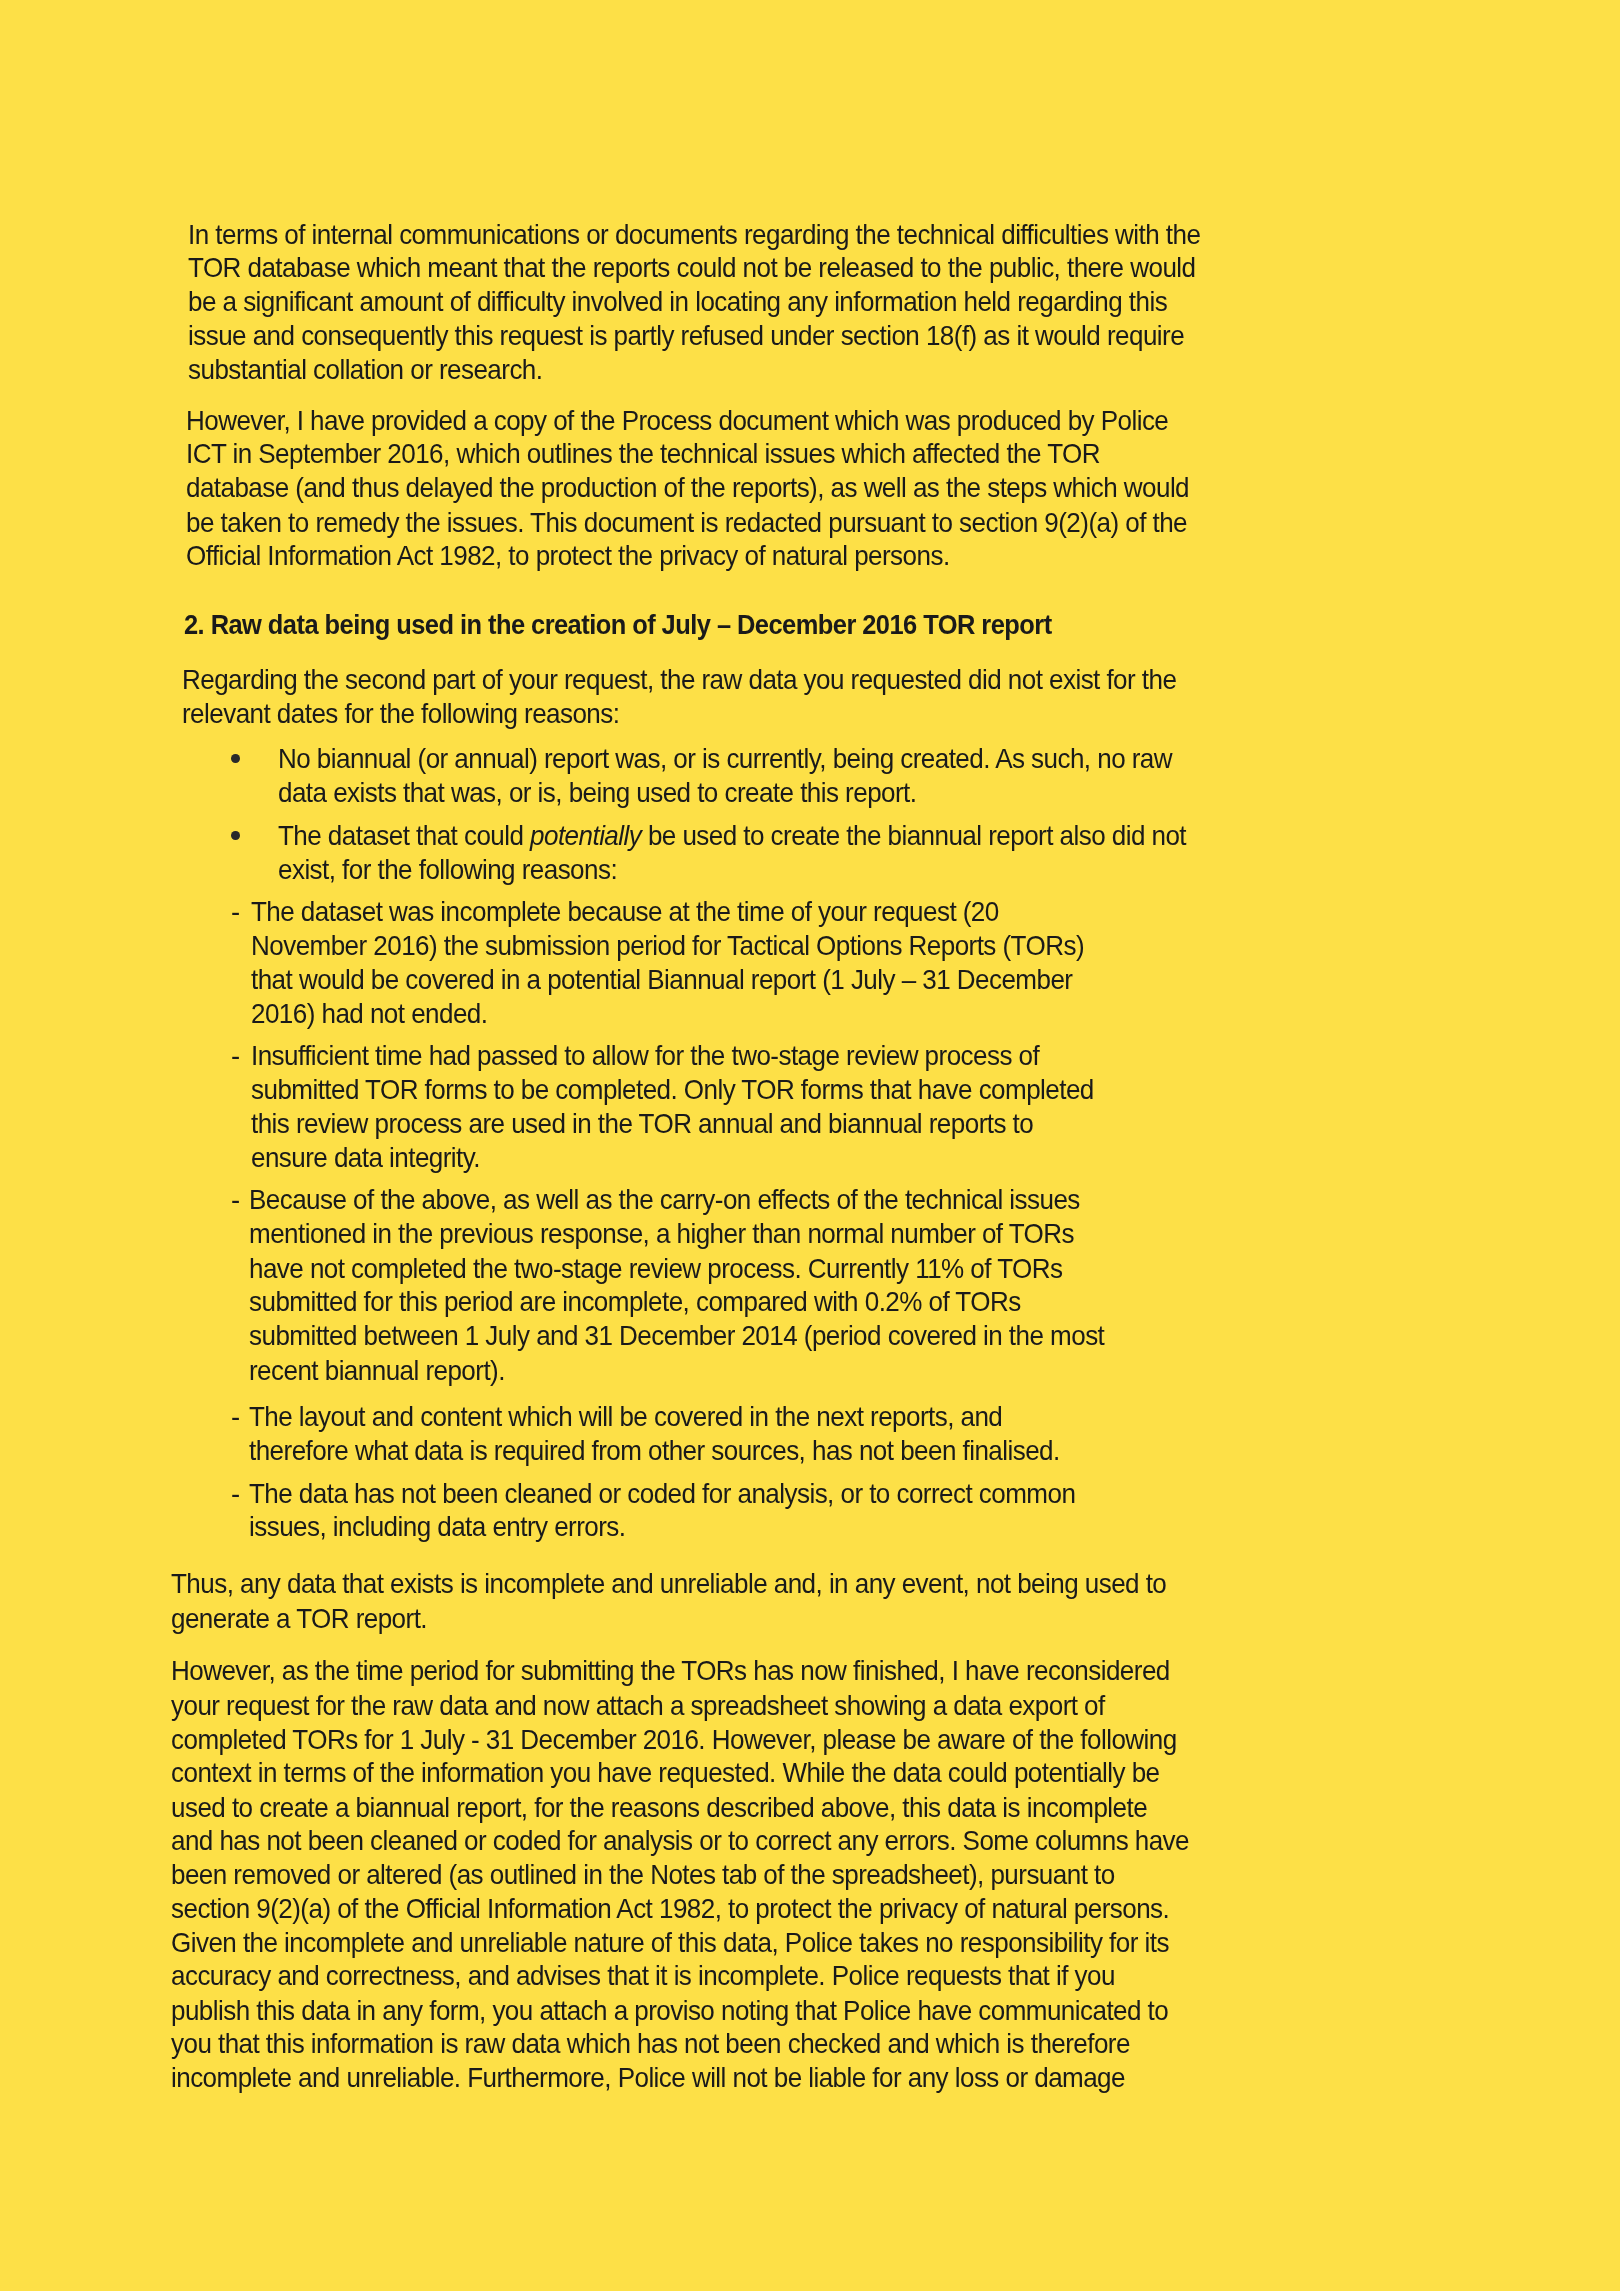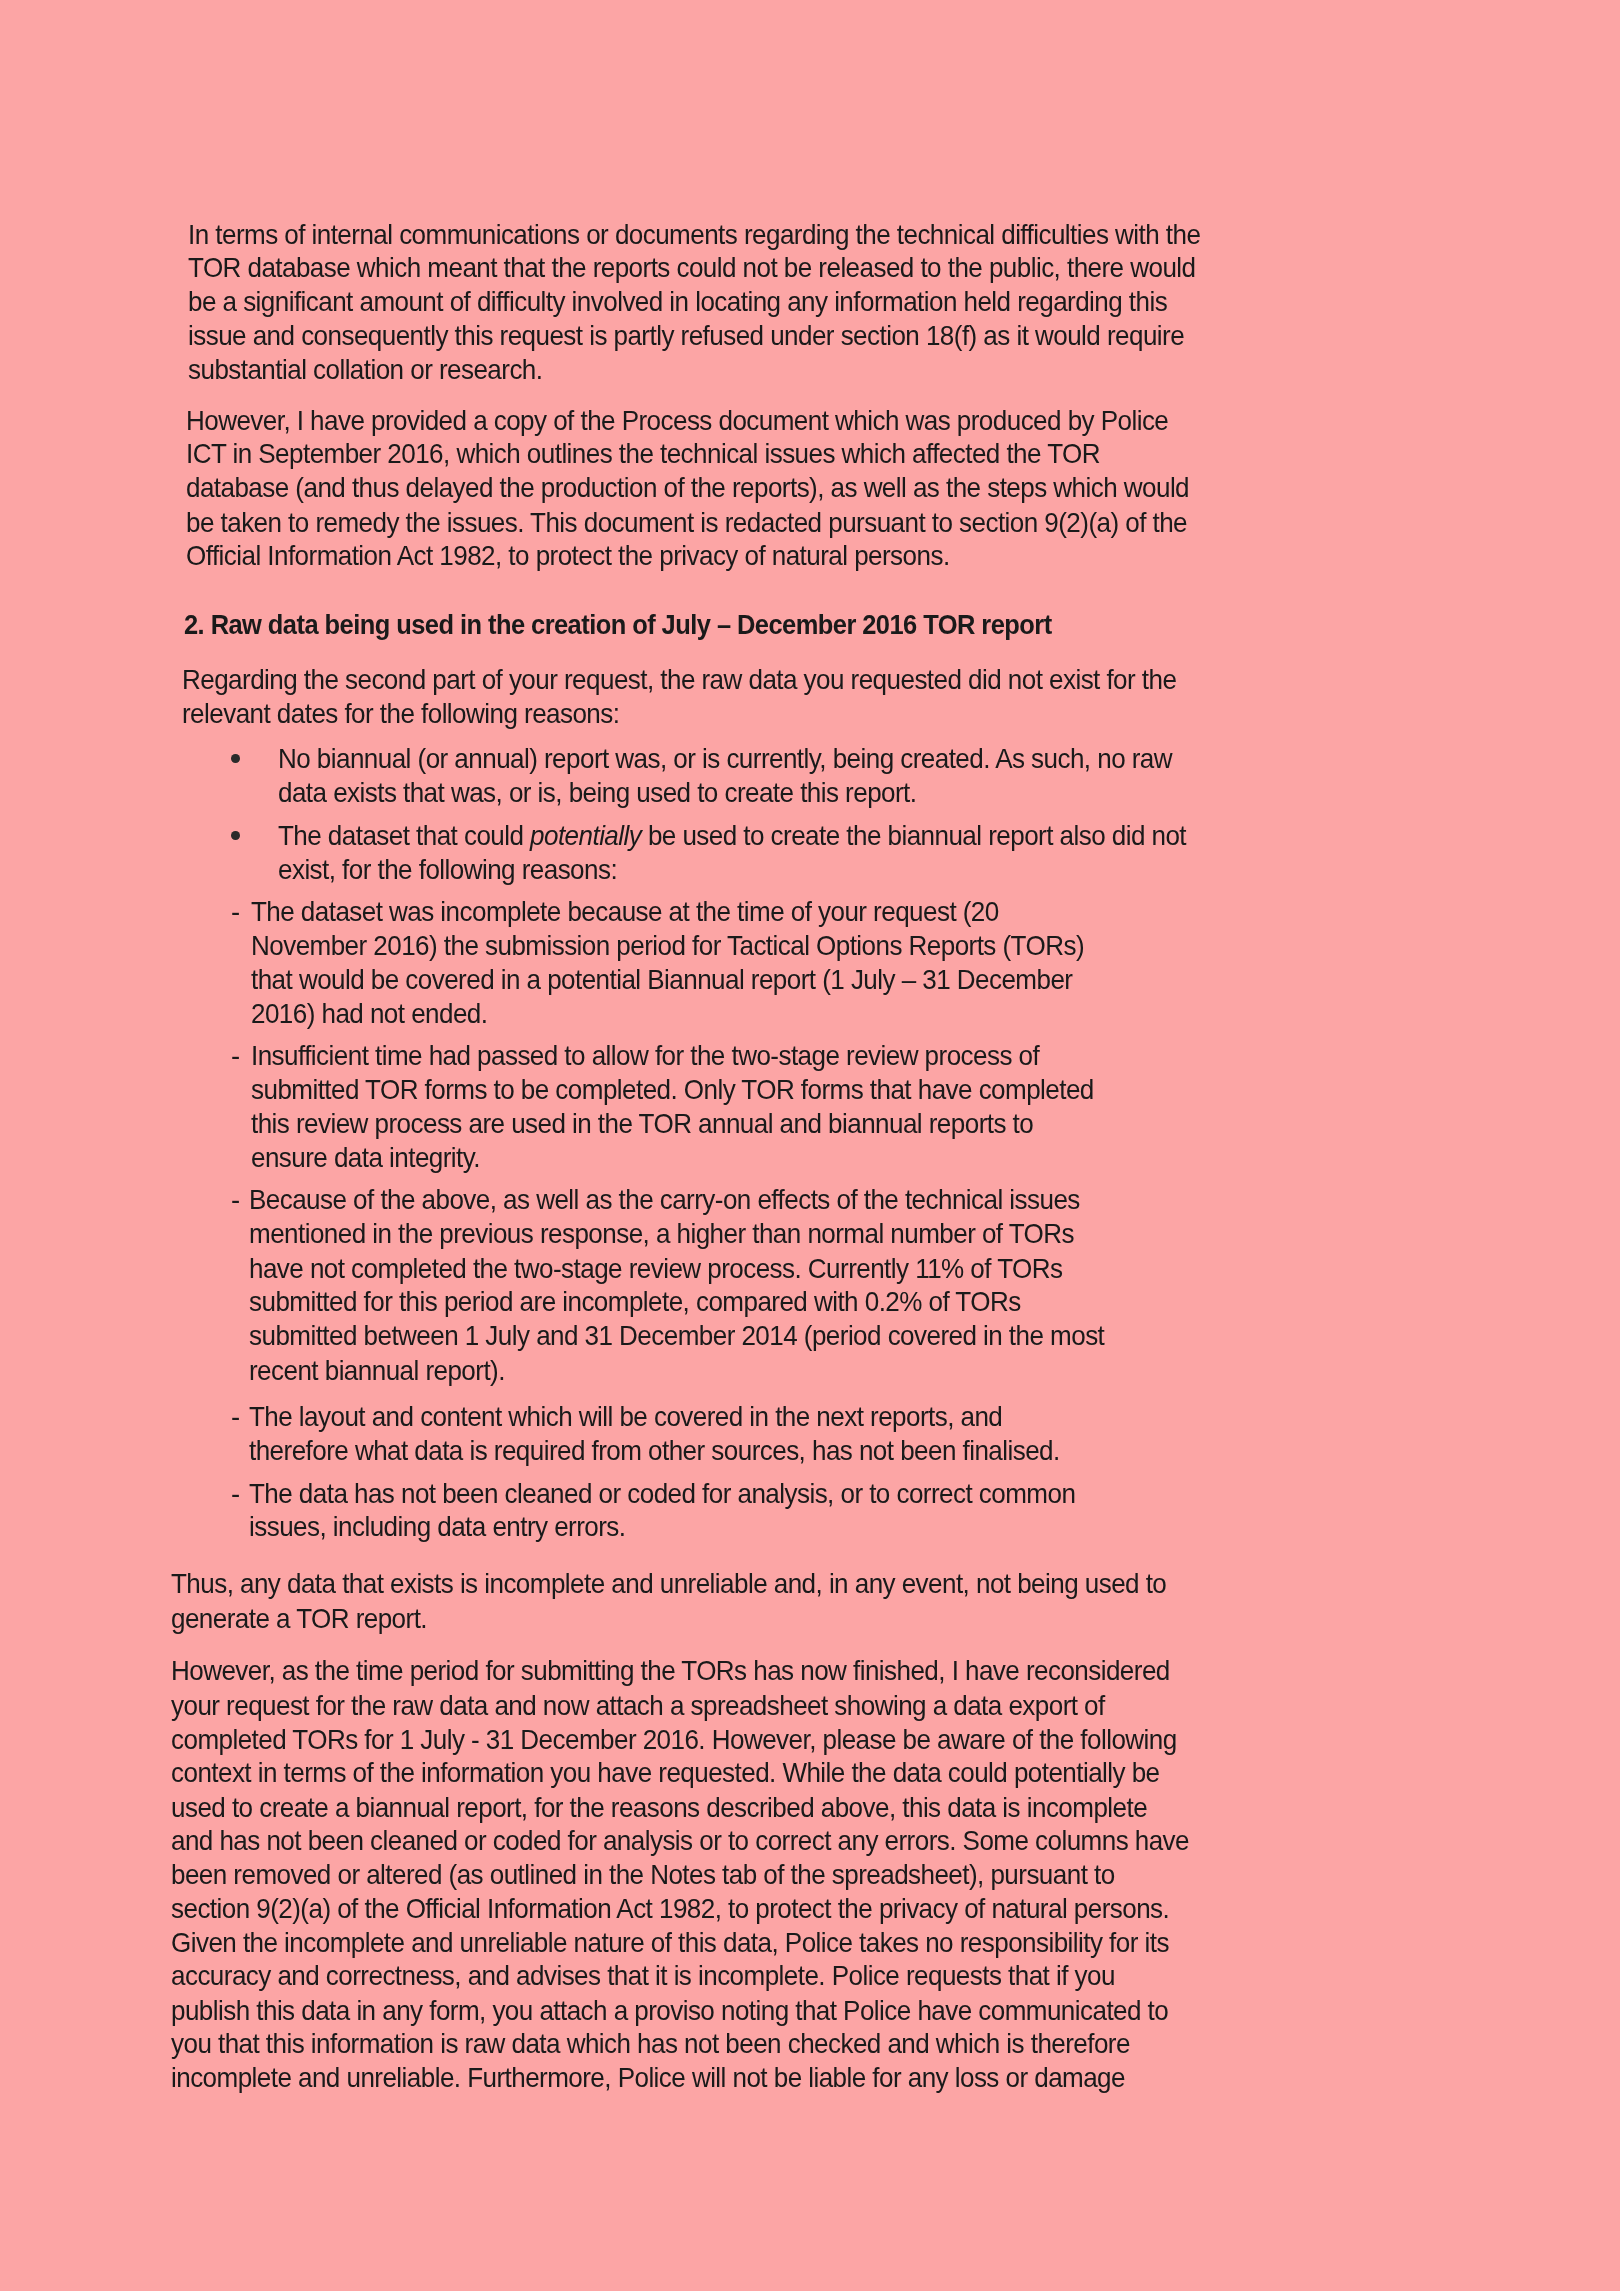--- a/index.html
+++ b/index.html
@@ -13,21 +13,21 @@
       position: relative;
       overflow: hidden;
       font-family: "Liberation Sans", sans-serif;
       color: #1a1a1a;
     }
     .page {
       position: absolute;
       left: 0; top: 0;
       width: 1620px;
       height: 2292px;
-      background: #fca5a5;
+      background: #fde047;
     }
     .line {
       position: absolute;
       white-space: nowrap;
       font-size: 28px;
       line-height: 33px;
       letter-spacing: -0.6px;
       transform-origin: left top;
       transform: scaleX(0.93);
     }

